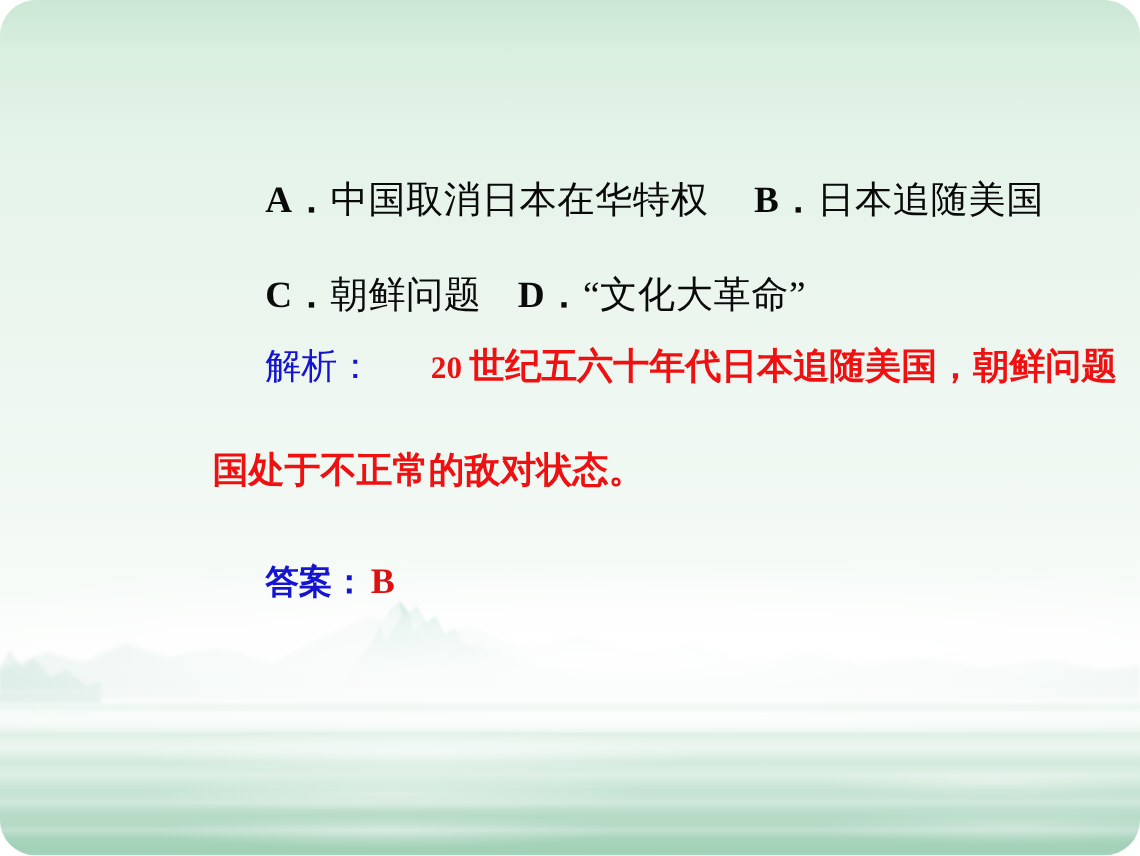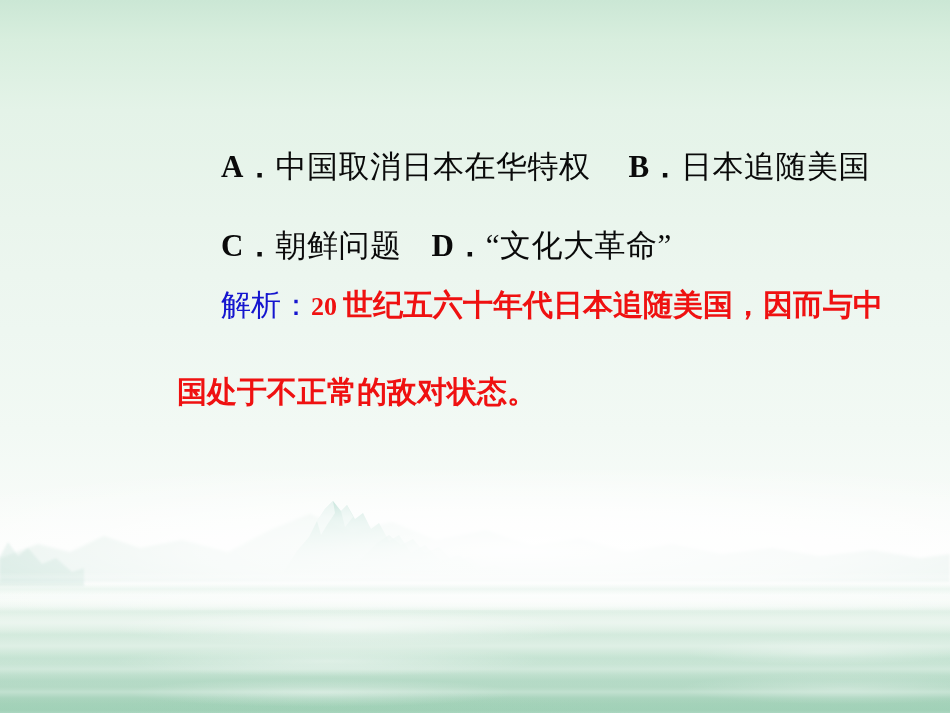--- a/index.html
+++ b/index.html
@@ -8,20 +8,21 @@
     background: #ffffff;
   }
 
   #slide {
     position: relative;
     width: 950px;
     height: 713px;
     overflow: hidden;
     background: #e9f4ec;
     font-family: "Liberation Serif", "DejaVu Serif", serif;
+    border-radius: 30px;
   }
 
   
   .bg-sky {
     position: absolute;
     left: 0; top: 0;
     width: 950px; height: 713px;
     background:
       linear-gradient(to bottom,
         #cbe7d5 0px,
@@ -150,20 +151,21 @@
     font-family: "DejaVu Sans", "Liberation Sans", sans-serif;
     font-weight: 700;
     font-size: 30px;
     margin-left: 28px;
   }
   .analysis-num {
     color: #ef1111;
     font-family: "Liberation Serif", "DejaVu Serif", serif;
     font-weight: 700;
     font-size: 26px;
+    margin-left: 48px;
   }
 
   #line-analysis-1 { left: 221px; top: 285px; }
   #line-analysis-2 { left: 149px; top: 372px; }
 
   .answer-label {
     color: #1515cf;
     font-family: "DejaVu Sans", "Liberation Sans", sans-serif;
     font-weight: 700;
     font-size: 28px;
@@ -230,22 +232,25 @@
 
     <div class="line opt-line" id="line-ab">
       <span class="opt-letter">A．</span><span>中国取消日本在华特权</span><span class="gap-wide"></span><span class="opt-letter">B．</span><span>日本追随美国</span>
     </div>
 
     <div class="line opt-line" id="line-cd">
       <span class="opt-letter">C．</span><span>朝鲜问题</span><span class="gap-mid"></span><span class="opt-letter">D．</span><span>“文化大革命”</span>
     </div>
 
     <div class="line" id="line-analysis-1">
-      <span class="analysis-label">解析：</span><span class="analysis-num">20</span><span class="analysis-body" style="margin-left:6px">世纪五六十年代日本追随美国，因而与中</span>
+      <span class="analysis-label">解析：</span><span class="analysis-num">20</span><span class="analysis-body" style="margin-left:6px">世纪五六十年代日本追随美国，朝鲜问题</span>
     </div>
 
     <div class="line" id="line-analysis-2">
       <span class="analysis-body">国处于不正常的敌对状态。</span>
     </div>
 
+    <div class="line" id="line-answer">
+      <span class="answer-label">答案：</span><span class="answer-value">B</span>
+    </div>
 
   </div>
 </div>
 
 </body></html>

